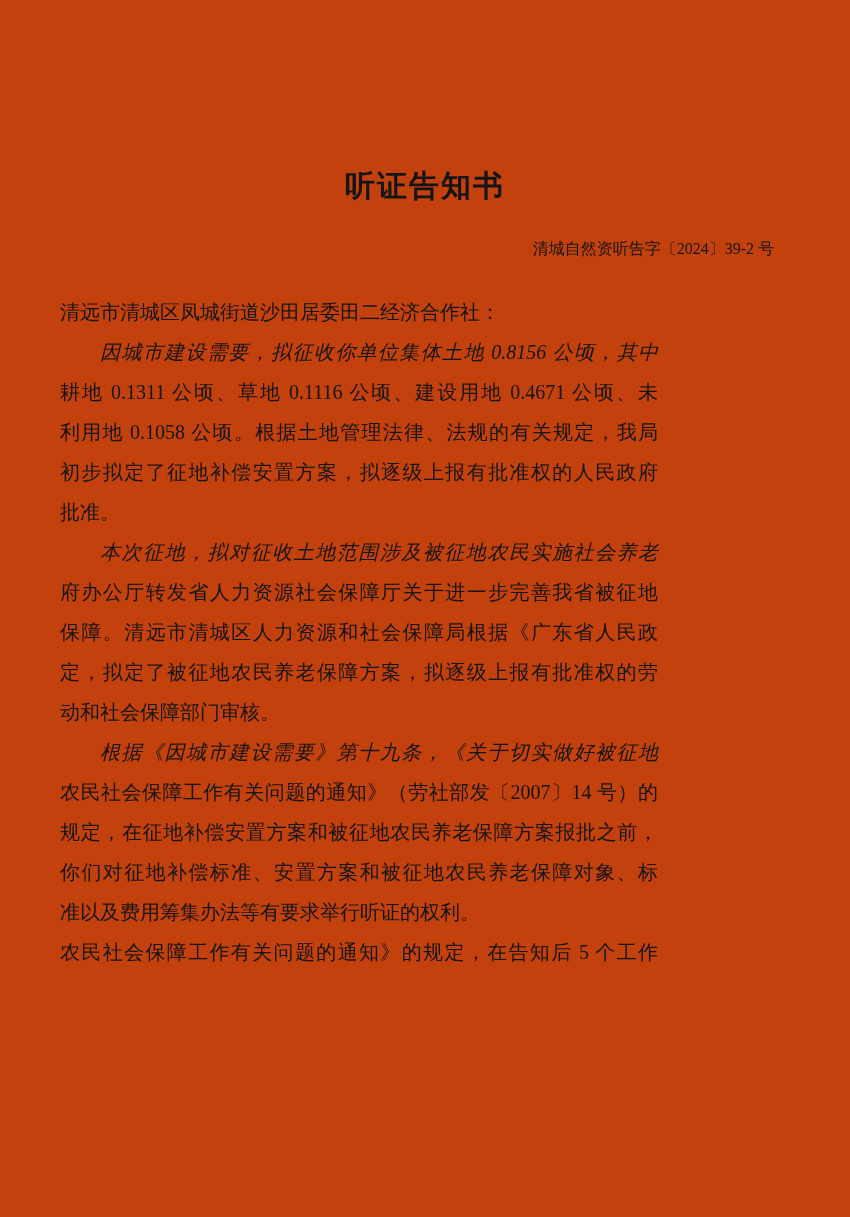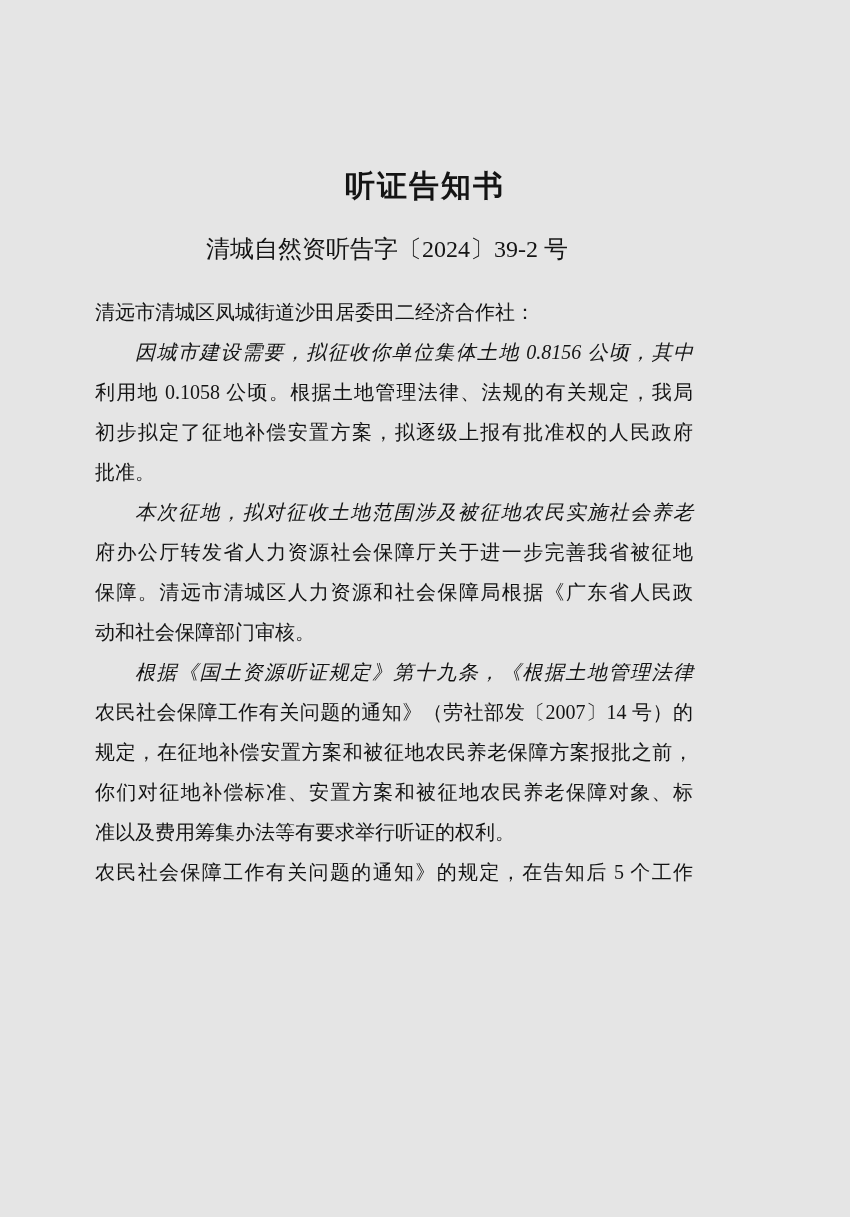--- a/index.html
+++ b/index.html
@@ -5,46 +5,46 @@
   html, body {
     margin: 0;
     padding: 0;
     background: #ffffff;
   }
   .page {
     position: relative;
     width: 850px;
     height: 1217px;
     margin: 0 auto;
-    background: #e5e5e5;
+    background: #c2410c;
     color: #141414;
     font-family: "Liberation Serif", serif;
     overflow: hidden;
   }
   .title {
     margin: 0;
     padding-top: 166px;
     height: 40px;
     line-height: 40px;
     text-align: center;
     font-size: 30px;
     font-weight: bold;
     letter-spacing: 2px;
   }
   .ref {
     margin-top: 26px;
     height: 34px;
     line-height: 34px;
-    font-size: 24px;
-    text-align: center;
+    font-size: 16px;
+    text-align: right;
     padding-right: 76px;
   }
   .body {
     margin-top: 26px;
-    margin-left: 95px;
+    margin-left: 60px;
     width: 598px;
   }
   .bline {
     height: 40px;
     line-height: 40px;
     font-size: 20px;
     white-space: nowrap;
     text-align: left;
   }
   .bline.jf {
@@ -60,27 +60,29 @@
 </style>
 </head>
 <body>
 
 <div class="page">
   <h1 class="title">听证告知书</h1>
   <div class="ref">清城自然资听告字〔2024〕39-2 号</div>
   <div class="body">
     <div class="bline">清远市清城区凤城街道沙田居委田二经济合作社：</div>
     <div class="bline jf ind">因城市建设需要，拟征收你单位集体土地 0.8156 公顷，其中</div>
+    <div class="bline jf">耕地 0.1311 公顷、草地 0.1116 公顷、建设用地 0.4671 公顷、未</div>
     <div class="bline jf">利用地 0.1058 公顷。根据土地管理法律、法规的有关规定，我局</div>
     <div class="bline jf">初步拟定了征地补偿安置方案，拟逐级上报有批准权的人民政府</div>
     <div class="bline">批准。</div>
     <div class="bline jf ind">本次征地，拟对征收土地范围涉及被征地农民实施社会养老</div>
     <div class="bline jf">府办公厅转发省人力资源社会保障厅关于进一步完善我省被征地</div>
     <div class="bline jf">保障。清远市清城区人力资源和社会保障局根据《广东省人民政</div>
+    <div class="bline jf">定，拟定了被征地农民养老保障方案，拟逐级上报有批准权的劳</div>
     <div class="bline">动和社会保障部门审核。</div>
-    <div class="bline jf ind">根据《国土资源听证规定》第十九条，《根据土地管理法律</div>
+    <div class="bline jf ind">根据《因城市建设需要》第十九条，《关于切实做好被征地</div>
     <div class="bline jf">农民社会保障工作有关问题的通知》（劳社部发〔2007〕14 号）的</div>
     <div class="bline jf">规定，在征地补偿安置方案和被征地农民养老保障方案报批之前，</div>
     <div class="bline jf">你们对征地补偿标准、安置方案和被征地农民养老保障对象、标</div>
     <div class="bline">准以及费用筹集办法等有要求举行听证的权利。</div>
     <div class="bline jf">农民社会保障工作有关问题的通知》的规定，在告知后 5 个工作</div>
   </div>
 </div>
 
 </body></html>

